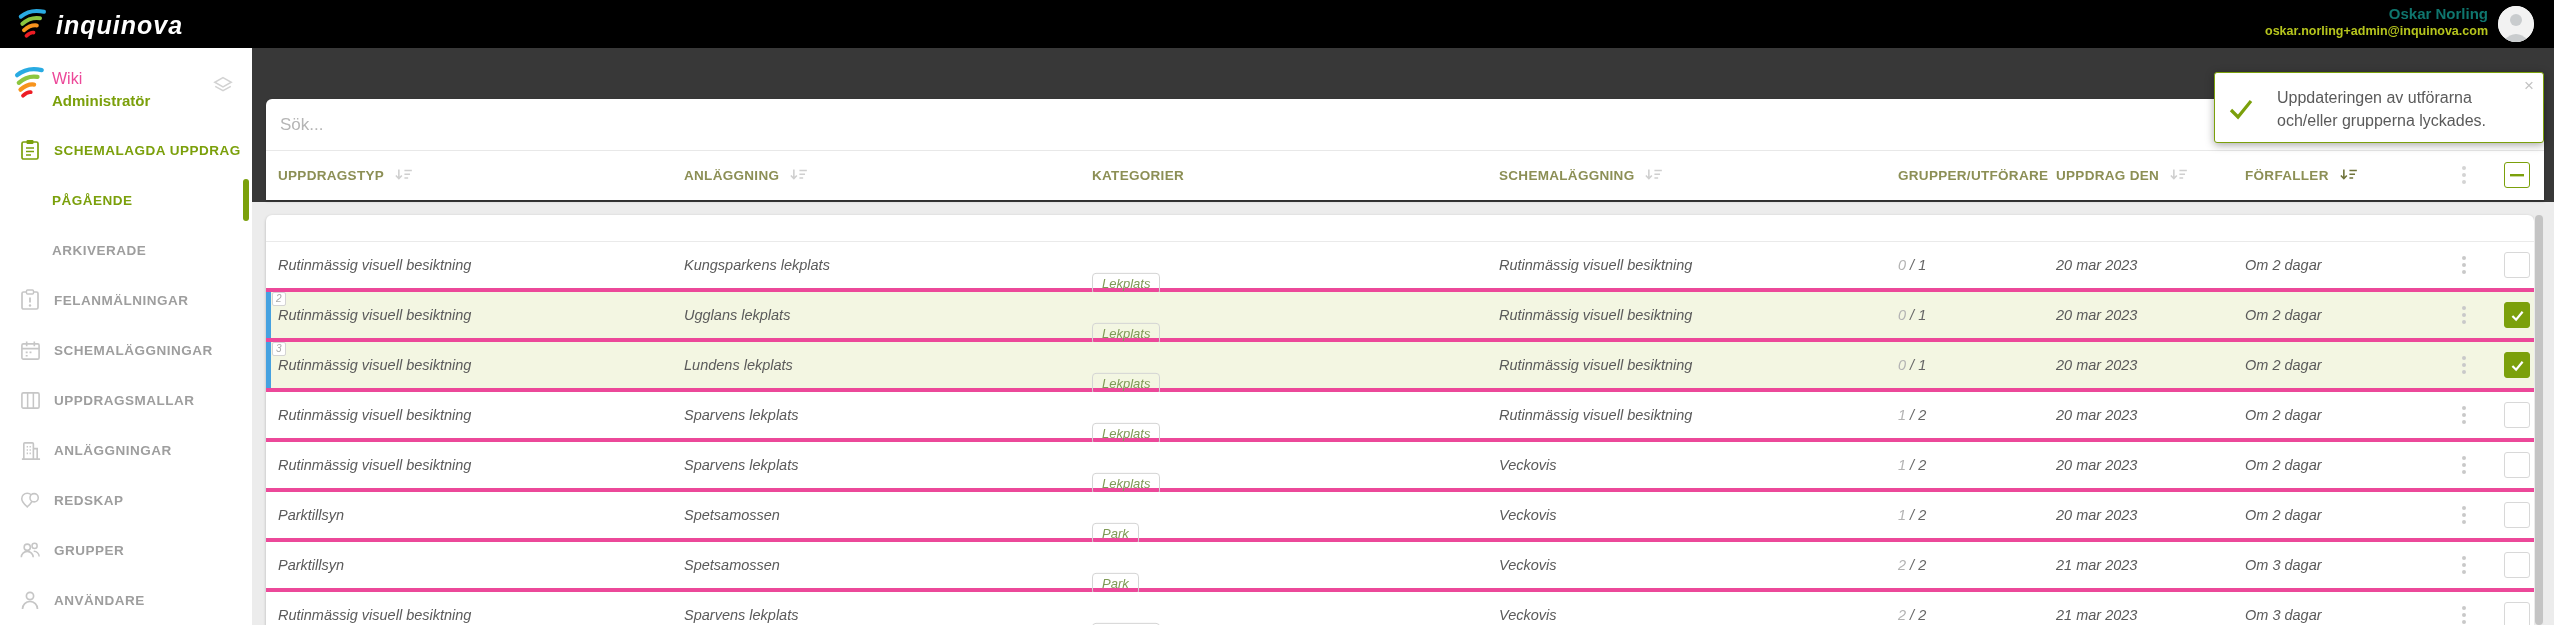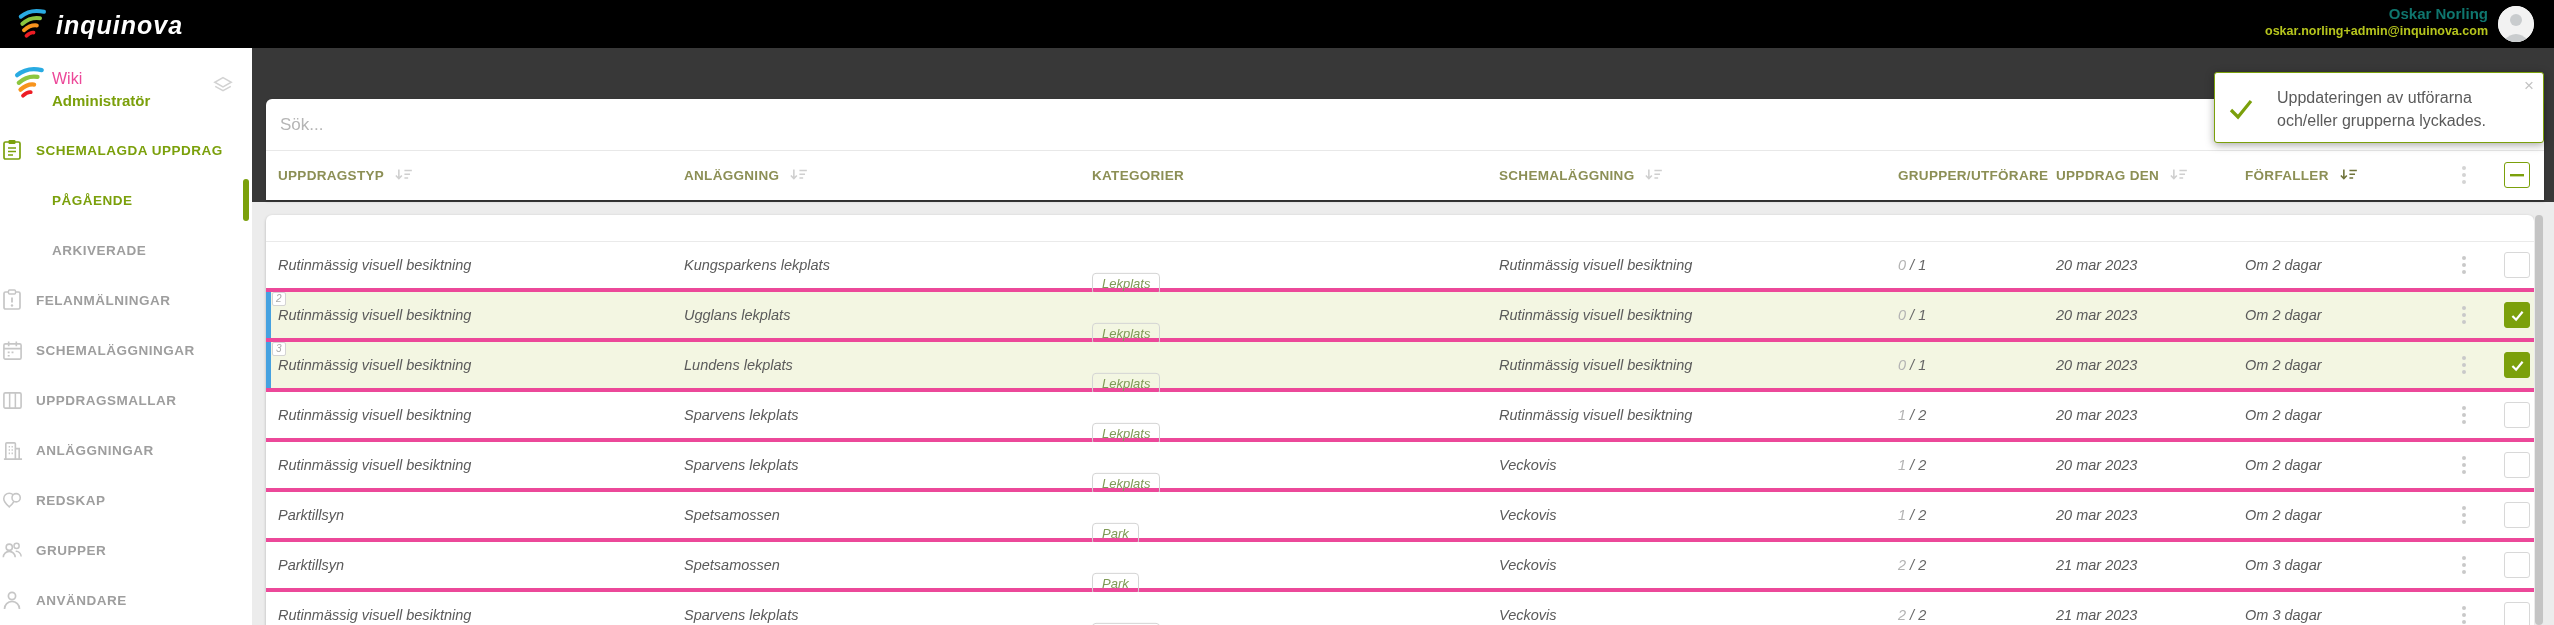--- a/index.html
+++ b/index.html
@@ -16,21 +16,21 @@
   .avatar { position:absolute; right:20px; top:6px; width:36px; height:36px; border-radius:50%; background:#fafafa; overflow:hidden; }
 
   
   .sidebar { position:absolute; left:0; top:48px; width:252px; height:577px; background:#fff; z-index:10; }
   .workspace { position:absolute; left:0; top:0; width:252px; height:77px; }
   .ws-logo { position:absolute; left:12px; top:14px; }
   .ws-title { position:absolute; left:52px; top:22px; font-size:16px; font-weight:400; color:#ec4899; }
   .ws-role { position:absolute; left:52px; top:44px; font-size:15px; font-weight:700; color:#7ba00b; }
   .ws-layers { position:absolute; left:212px; top:26px; }
   .nav { position:absolute; left:0; top:77px; width:252px; }
-  .nav-item { position:relative; height:50px; display:flex; align-items:center; cursor:pointer; }
+  .nav-item { position:relative; height:50px; display:flex; align-items:center; padding-left:18px; cursor:pointer; }
   .nav-icon { width:24px; display:flex; justify-content:center; margin-right:12px; color:#c6c6c6; }
   .nav-item.active .nav-icon { color:#7ba00b; }
   .nav-label { font-size:13.5px; font-weight:700; letter-spacing:.5px; color:#9e9e9e; white-space:nowrap; }
   .nav-item.active .nav-label { color:#7ba00b; }
   .nav-item.sub { padding-left:52px; }
   .active-bar { position:absolute; right:3px; top:4px; width:6px; height:42px; background:#7ba00b; border-radius:3px; }
 
   
   .dark-band { position:absolute; left:252px; top:48px; width:2302px; height:154px; background:#383838; z-index:0; }
 

